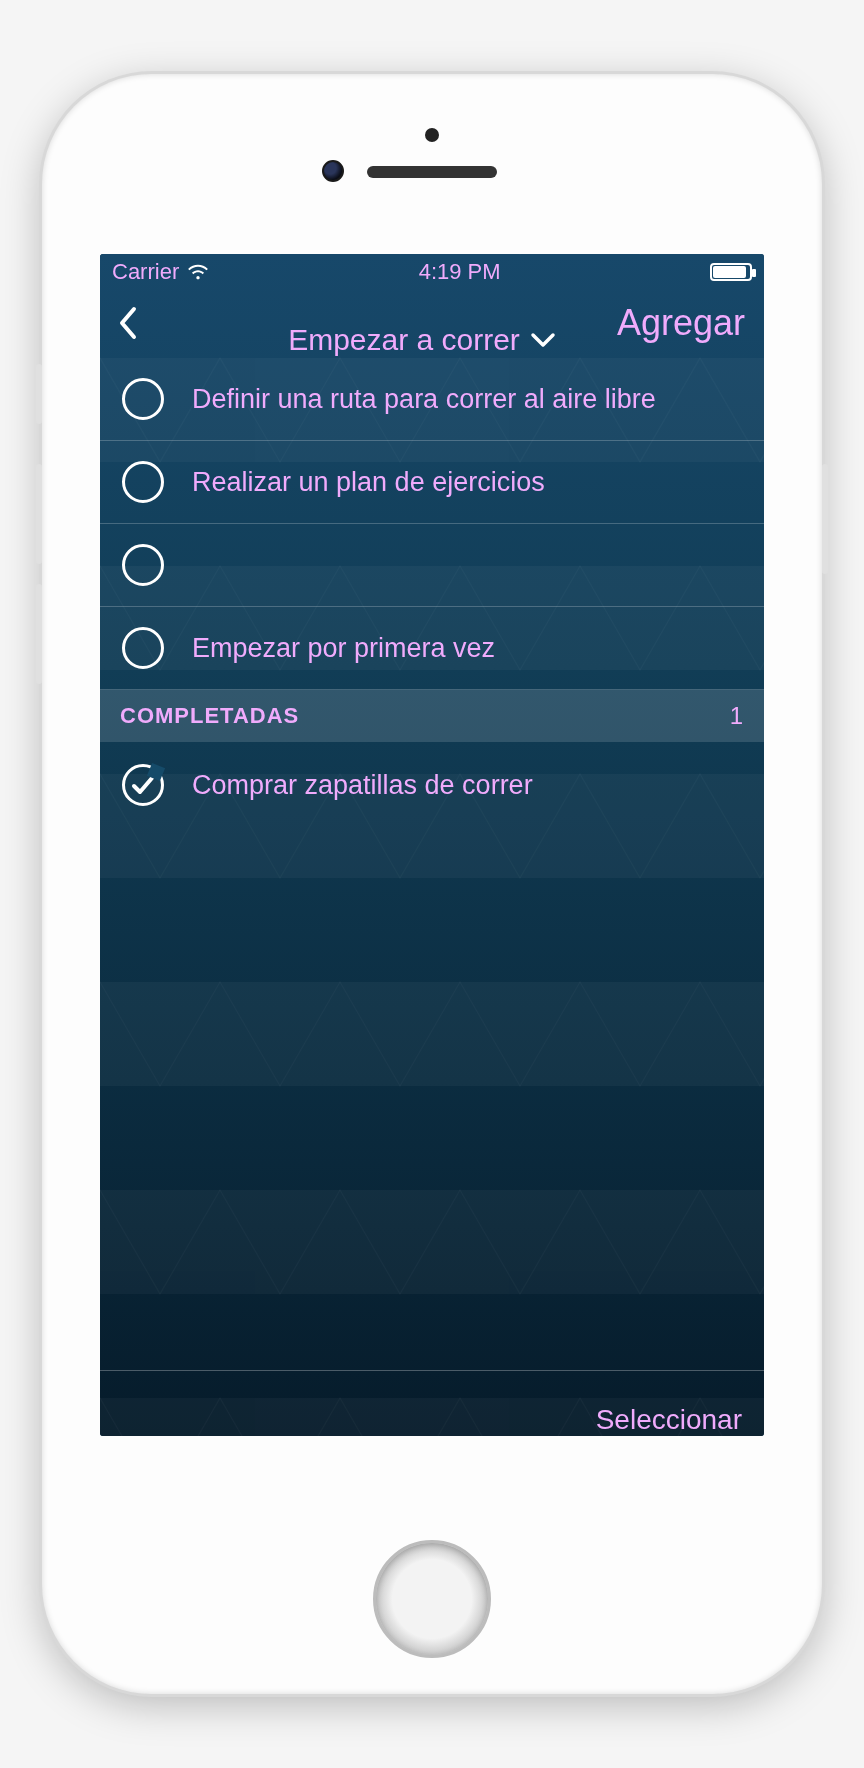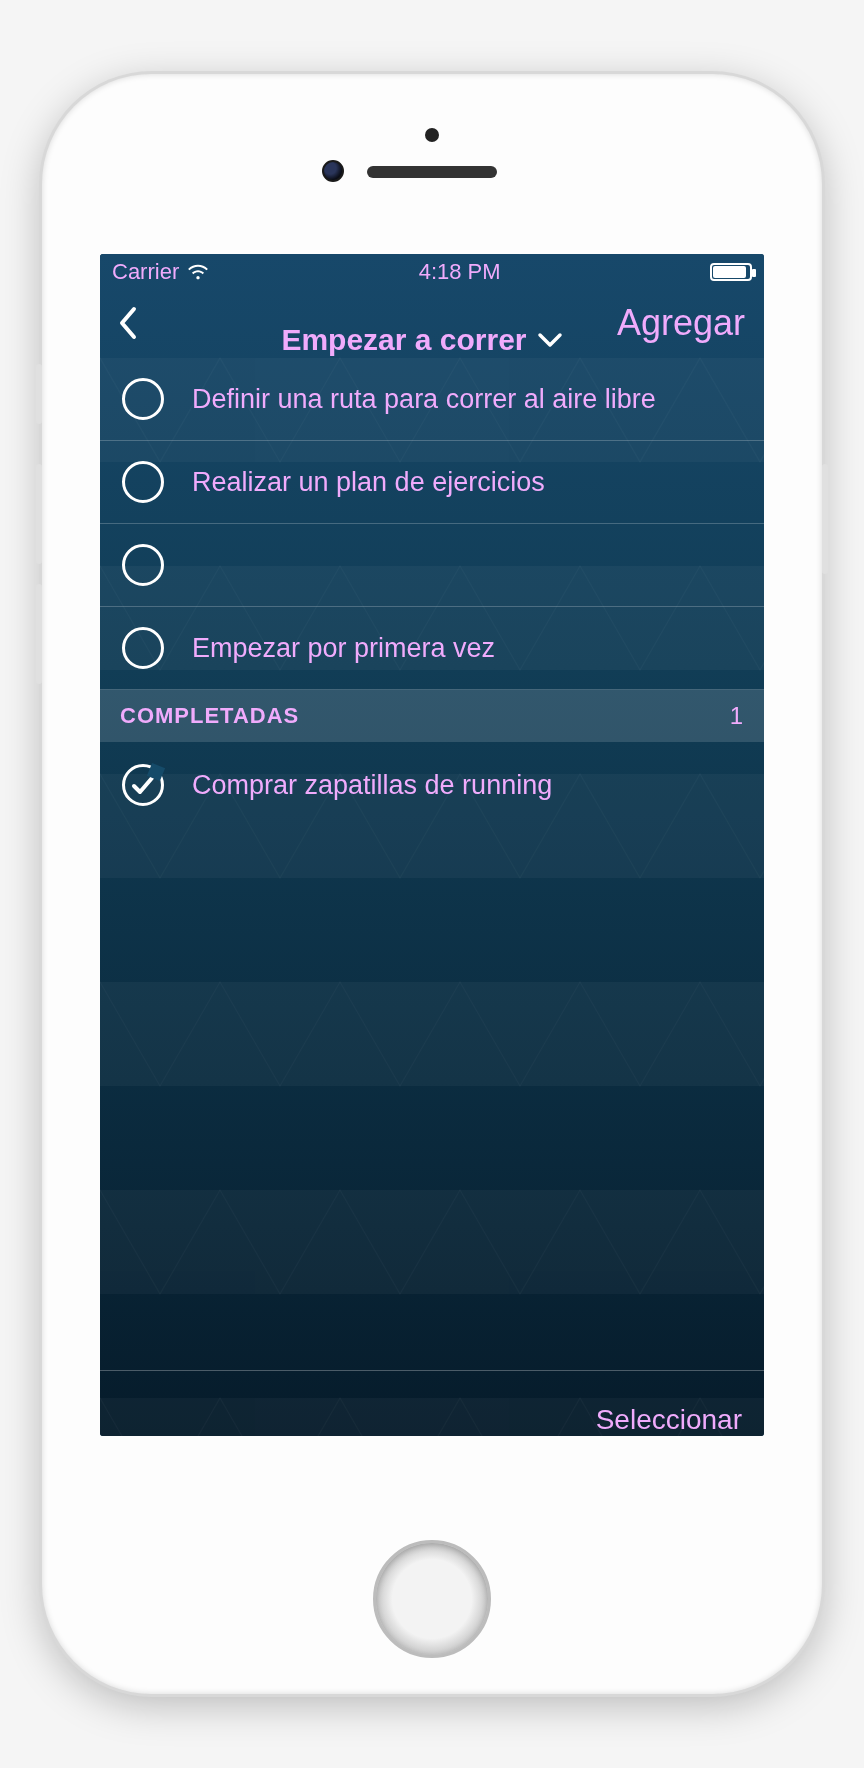--- a/index.html
+++ b/index.html
@@ -121,21 +121,21 @@
   .battery-fill { position:absolute; top:1px; left:1px; bottom:1px; right:4px; background:#fff; border-radius:2px; }
   .nav-bar {
     height: 66px;
     display: flex;
     align-items: center;
     justify-content: space-between;
     padding: 0 18px;
   }
   .nav-left { width: 110px; display:flex; align-items:center; }
   .nav-right { width: 130px; text-align: center; font-size: 36px; font-weight: 400; }
-  .nav-title { flex: 1; display: flex; justify-content: center; align-items:center; gap: 10px; font-size: 30px; font-weight: 700; margin-top: 34px; }
+  .nav-title { flex: 1; display: flex; justify-content: center; align-items:center; gap: 10px; font-size: 30px; font-weight: 400; margin-top: 34px; }
   .chevron-left { width: 20px; height: 34px; }
   .chevron-down { width: 26px; height: 18px; display:inline-block; }
   .section-header {
     display: flex;
     justify-content: space-between;
     align-items: center;
     padding: 12px 20px;
     background: rgba(255,255,255,0.14);
     font-size: 22px;
     letter-spacing: 1px;
@@ -196,21 +196,21 @@
     <div class="bg-tri"></div>
     <div class="content">
 
       <div class="status-bar">
         <div class="status-left">
           <span>Carrier</span>
           <svg class="wifi-icon" viewBox="0 0 24 24">
             <path d="M12 20c1 0 1.8-.8 1.8-1.8S13 16.4 12 16.4s-1.8.8-1.8 1.8S11 20 12 20zm-5-5.6c2.8-2.8 7.2-2.8 10 0l1.6-1.6c-3.7-3.7-9.5-3.7-13.2 0L7 14.4zM2.8 10.2c5.1-5.1 13.3-5.1 18.4 0l1.6-1.6C16.8 2.6 7.2 2.6 1.2 8.6l1.6 1.6z" fill="#fff"></path>
           </svg>
         </div>
-        <div>4:18 PM</div>
+        <div>4:19 PM</div>
         <div class="status-right">
           <div class="battery">
             <div class="battery-fill"></div>
           </div>
         </div>
       </div>
 
       <div class="nav-bar">
         <div class="nav-left">
           <svg class="chevron-left" viewBox="0 0 20 34">
@@ -250,21 +250,21 @@
         <span class="section-count">1</span>
       </div>
 
       <div class="task-list">
         <div class="task-row" style="border-bottom:none;">
           <div class="check-circle checked">
             <svg class="check-mark" viewBox="0 0 26 26">
               <polyline points="4,14 10,20 22,6" fill="none" stroke="#fff" stroke-width="4" stroke-linecap="round" stroke-linejoin="round"></polyline>
             </svg>
           </div>
-          <span class="task-label">Comprar zapatillas de running</span>
+          <span class="task-label">Comprar zapatillas de correr</span>
         </div>
       </div>
 
       <div class="spacer"></div>
 
       <div class="bottom-bar">
         <span>Seleccionar</span>
       </div>
 
     </div>

